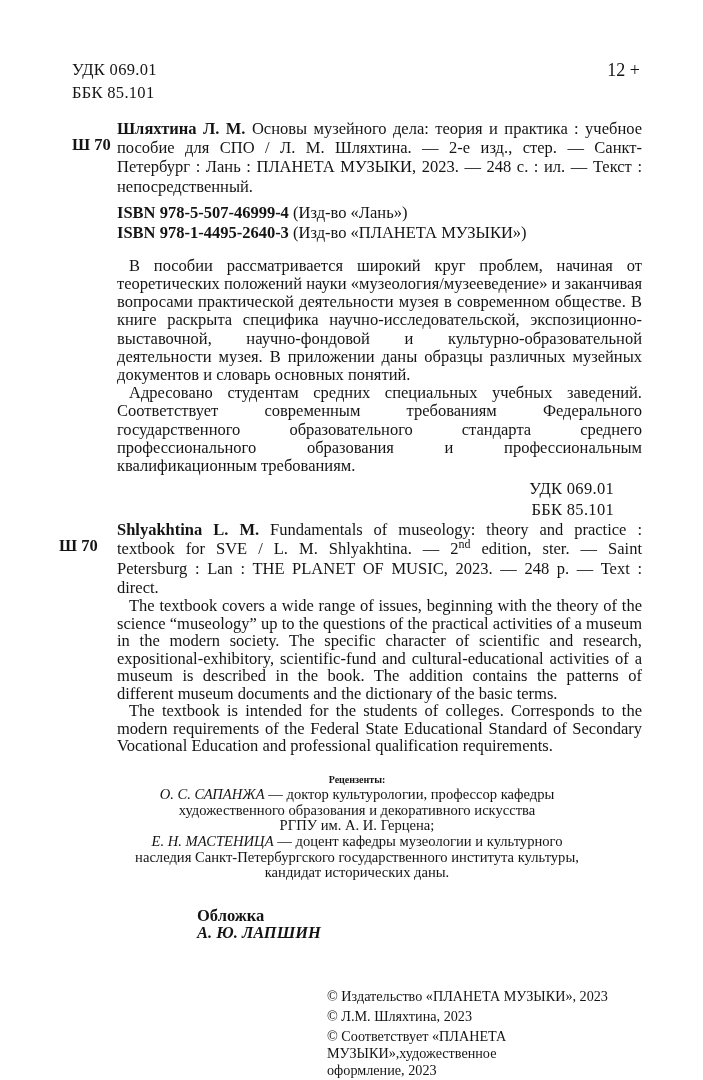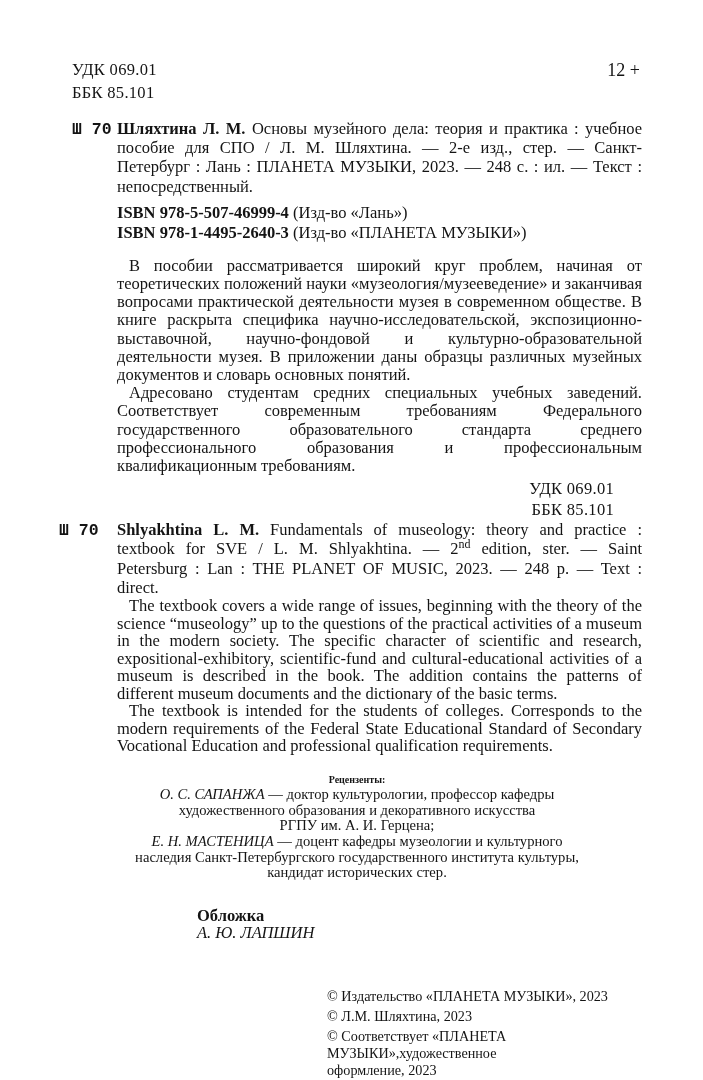--- a/index.html
+++ b/index.html
@@ -15,21 +15,21 @@
     padding: 58px 61px 8px 72px;
     overflow: hidden;
   }
   .header-row { display: flex; justify-content: space-between; align-items: flex-start; }
   .codes-top div { line-height: 23px; letter-spacing: 0.3px; }
   .age-rating { font-size: 18px; line-height: 24px; padding-right: 2px; }
 
   .bib-section { position: relative; }
   .section-ru { margin-top: 15px; }
   .section-en { margin-top: 0; }
-  .shelf-mark { position: absolute; left: 0; top: 1px; font-weight: bold; white-space: pre; font-family: Liberation Mono, monospace; }
+  .shelf-mark { position: absolute; left: 0; top: 16px; font-weight: bold; white-space: pre; }
   .section-en .shelf-mark { left: -13px; }
   .hang { margin-left: 45px; }
   .bib-text { text-align: justify; line-height: 19.2px; word-spacing: 1px; }
   .bib-author { font-weight: bold; }
   .isbn-block { margin-top: 7px; }
   .isbn-block p { line-height: 20.5px; white-space: nowrap; }
   .isbn-code { font-weight: bold; }
 
   .annot { text-align: justify; text-indent: 12px; }
   .annot-ru { line-height: 18.2px; }
@@ -42,21 +42,21 @@
   sup.ordinal { font-size: 12px; line-height: 0; vertical-align: super; }
 
   .reviewers { margin-top: 17px; text-align: center; font-size: 14.6px; }
   .reviewers div { line-height: 15.6px; }
   .rev-heading { font-weight: bold; font-size: 10px; }
   .rev-name { font-style: italic; }
 
   .cover-credit { margin-top: 26px; margin-left: 125px; }
   .cover-credit div { line-height: 17.5px; }
   .cover-label { font-weight: bold; }
-  .cover-name { font-style: italic; }
+  .cover-name { font-style: italic; font-weight: bold; }
 
   .copyright { margin-top: 46px; margin-left: 255px; font-size: 14.2px; }
   .copyright div { line-height: 17px; }
   .copyright .notice-gap { margin-top: 3px; }
 </style>
 </head>
 <body>
 
 <div class="page">
 
@@ -94,21 +94,21 @@
     <p class="annot annot-en hang">The textbook is intended for the students of colleges. Corresponds to the modern requirements of the Federal State Educational Standard of Secondary Vocational Education and professional qualification requirements.</p>
   </div>
 
   <div class="reviewers">
     <div class="rev-heading">Рецензенты:</div>
     <div><span class="rev-name">О. С. САПАНЖА</span><span> — доктор культурологии, профессор кафедры</span></div>
     <div>художественного образования и декоративного искусства</div>
     <div>РГПУ им. А. И. Герцена;</div>
     <div><span class="rev-name">Е. Н. МАСТЕНИЦА</span><span> — доцент кафедры музеологии и культурного</span></div>
     <div>наследия Санкт-Петербургского государственного института культуры,</div>
-    <div>кандидат исторических стер.</div>
+    <div>кандидат исторических даны.</div>
   </div>
 
   <div class="cover-credit">
     <div class="cover-label">Обложка</div>
     <div class="cover-name">А. Ю. ЛАПШИН</div>
   </div>
 
   <div class="copyright">
     <div>© Издательство «ПЛАНЕТА МУЗЫКИ», 2023</div>
     <div class="notice-gap">© Л.М. Шляхтина, 2023</div>

